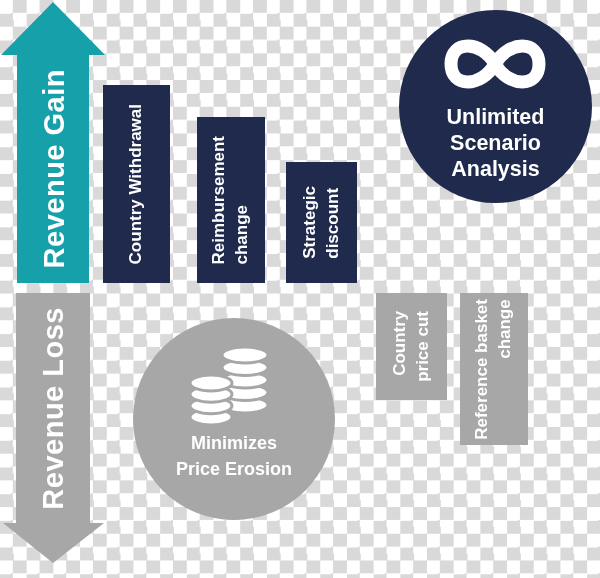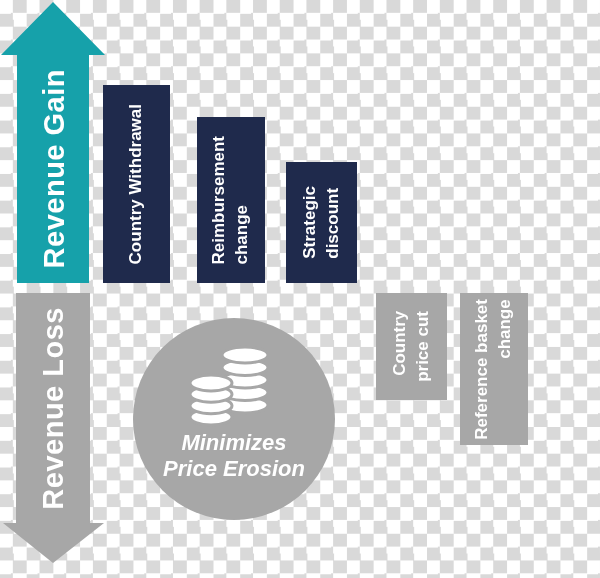--- a/index.html
+++ b/index.html
@@ -31,21 +31,21 @@
   .bar.loss .vtext{text-align:end;}
   .circle{position:absolute;border-radius:50%;}
   .circle.dark{background:#1f2a4c;}
   .circle.gray{background:#a7a7a7;}
   .circle-label{
     position:absolute;left:0;right:0;
     text-align:center;color:#fff;font-weight:700;
     white-space:pre-line;
   }
   #scenario-label{top:94px;font-size:21.5px;line-height:26px;}
-  #erosion-label{top:112px;font-size:22px;line-height:26px;font-style:italic;}
+  #erosion-label{top:112px;font-size:18px;line-height:26px;}
 </style>
 </head>
 <body>
 
 <div id="canvas">
 
   <svg class="abs" style="left:1px;top:2px;" width="104" height="281" viewBox="0 0 104 281">
     <polygon points="52,0 104,53 88,53 88,281 16,281 16,53 0,53" fill="#16a1aa"></polygon>
   </svg>
   <div class="abs flexc arrow-label" style="left:19px;top:57px;width:70px;height:224px;">
@@ -73,20 +73,28 @@
 
   <div class="bar loss" style="left:376px;top:293px;width:71px;height:107px;">
     <span class="vtext">Country
 price cut</span>
   </div>
   <div class="bar loss" style="left:460px;top:293px;width:68px;height:152px;">
     <span class="vtext">Reference basket
 change</span>
   </div>
 
+  <div class="circle dark" style="left:399px;top:10px;width:193px;height:193px;">
+    <svg class="abs" style="left:44px;top:25px;" width="104" height="58" viewBox="0 0 104 58">
+      <path d="M52,29 C38,5 8,5 8,29 C8,53 38,53 52,29 C66,5 96,5 96,29 C96,53 66,53 52,29" fill="none" stroke="#ffffff" stroke-width="13" stroke-linecap="round" stroke-linejoin="round"></path>
+    </svg>
+    <div class="circle-label" id="scenario-label">Unlimited
+Scenario
+Analysis</div>
+  </div>
 
   <div class="circle gray" style="left:133px;top:318px;width:202px;height:202px;">
     <svg class="abs" style="left:56px;top:26px;" width="80" height="84" viewBox="0 0 80 84">
       <g fill="#ffffff" stroke="#a7a7a7" stroke-width="3">
 
         <ellipse cx="56" cy="61" rx="23" ry="8"></ellipse>
         <ellipse cx="56" cy="48.5" rx="23" ry="8"></ellipse>
         <ellipse cx="56" cy="36" rx="23" ry="8"></ellipse>
         <ellipse cx="56" cy="23.5" rx="23" ry="8"></ellipse>
         <ellipse cx="56" cy="11" rx="23" ry="8"></ellipse>

